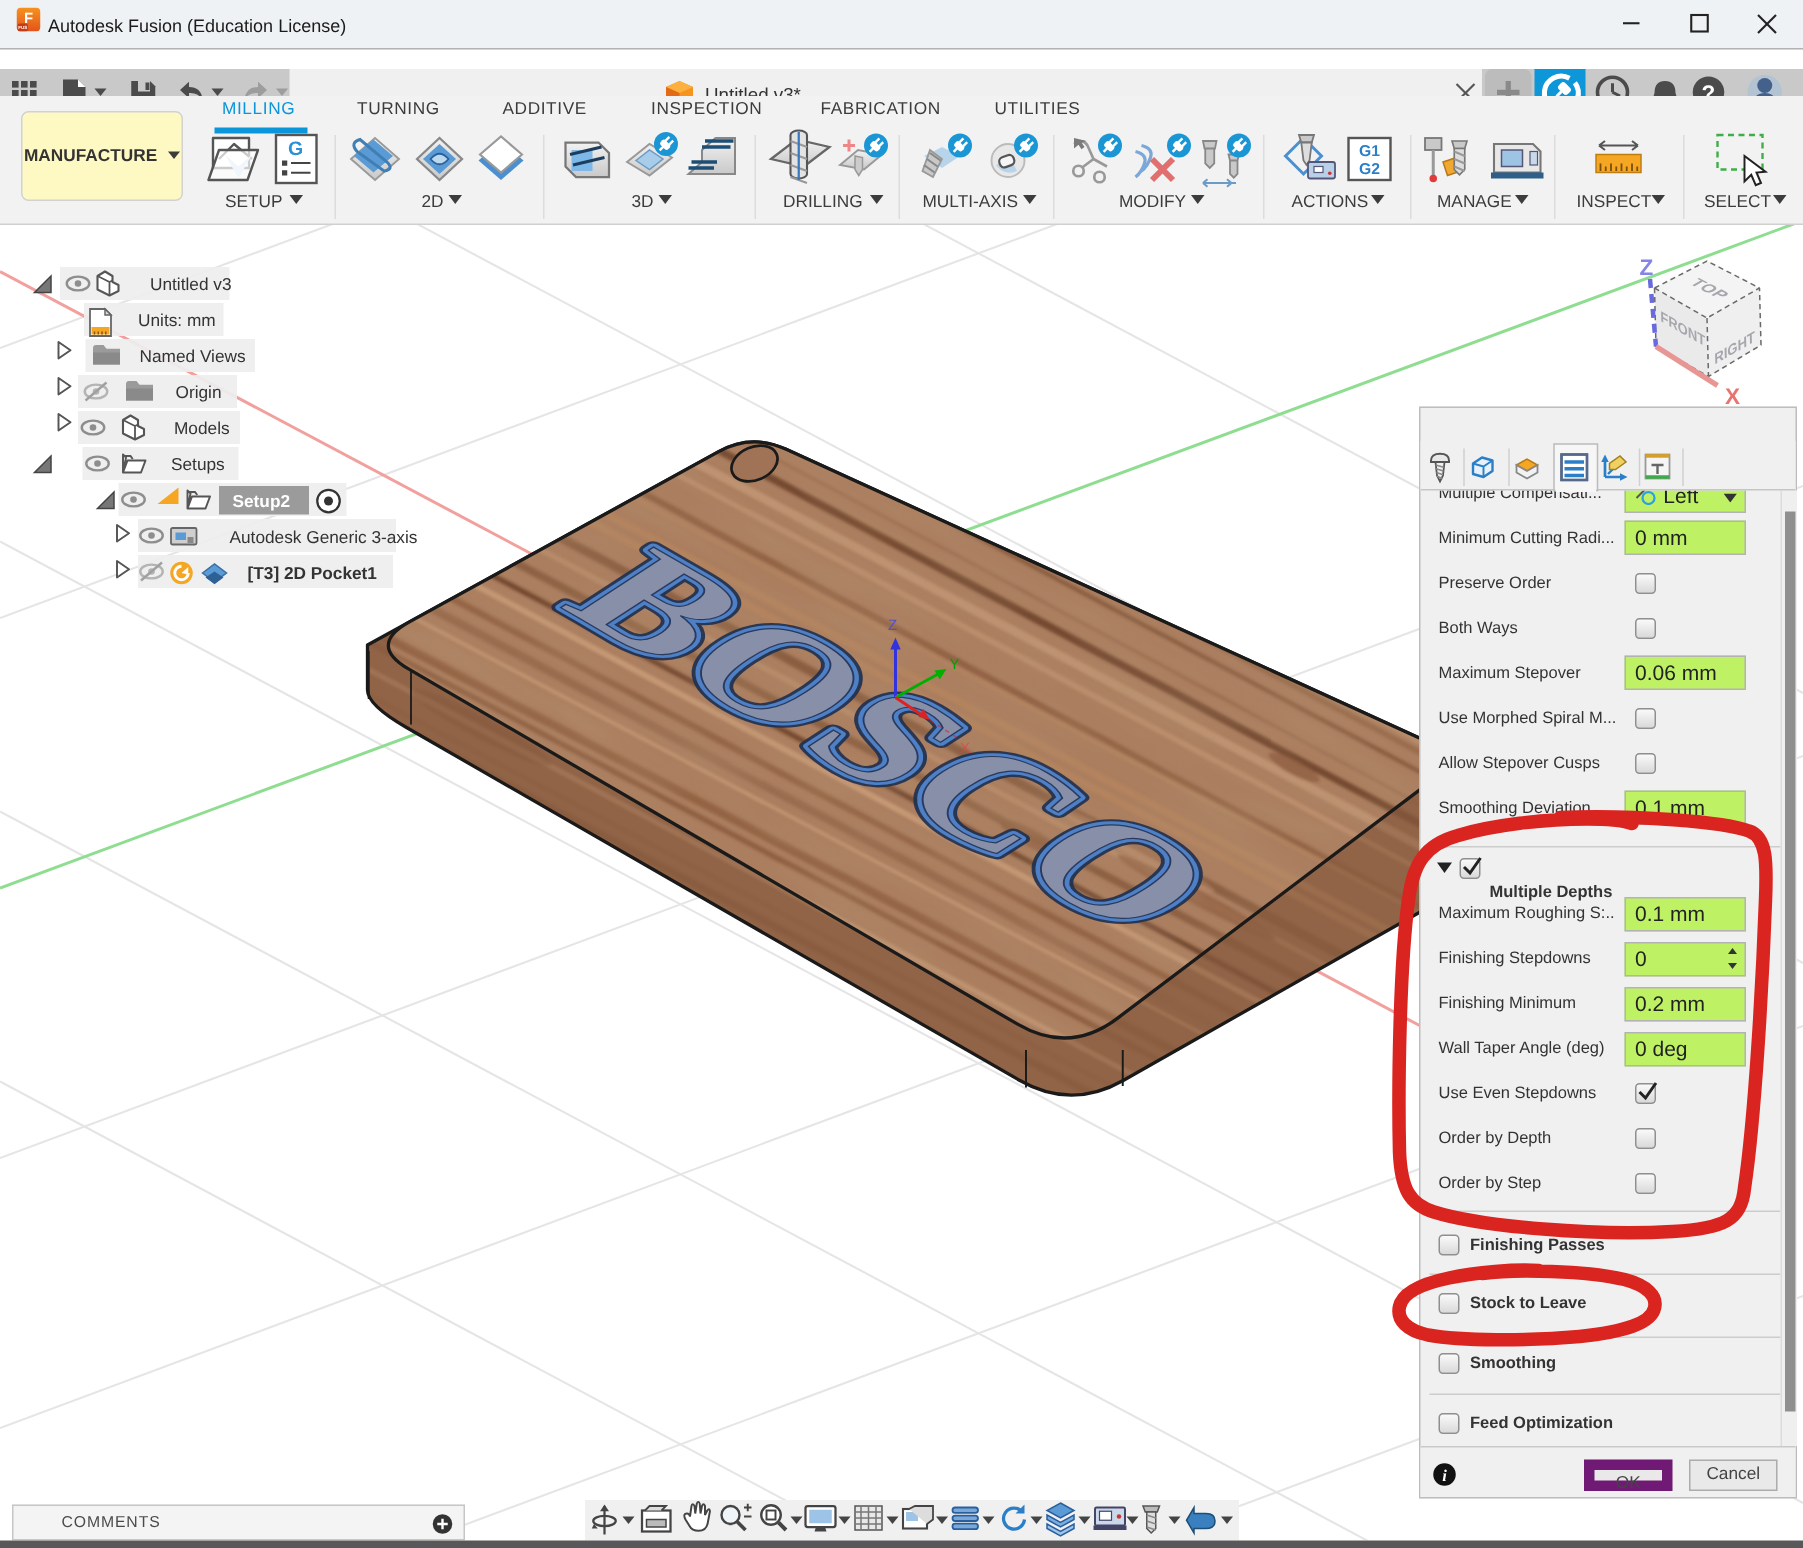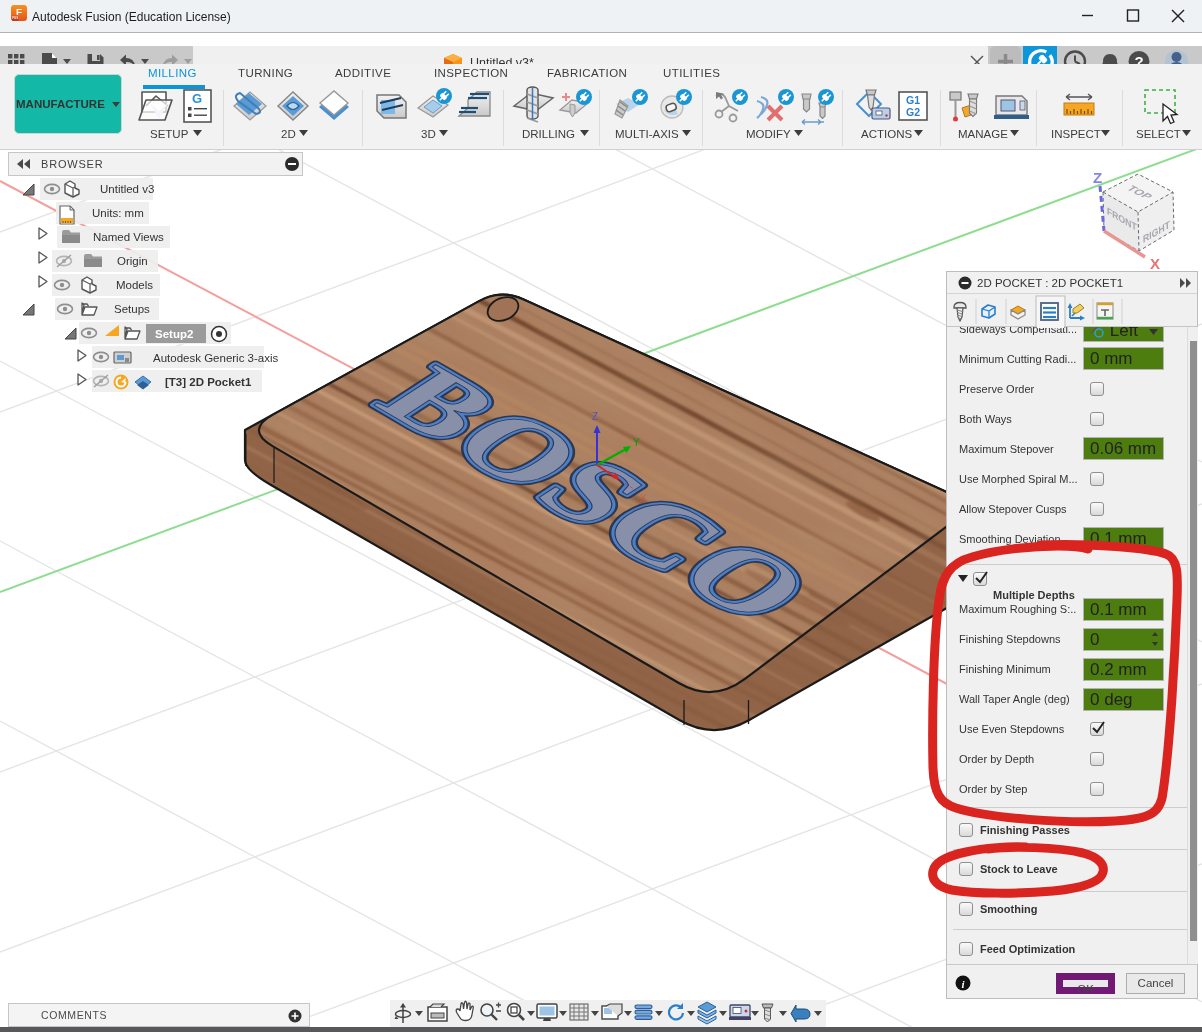--- a/index.html
+++ b/index.html
@@ -8,30 +8,30 @@
 #titlebar { left:0; top:0; width:1202px; height:33px; background:#eff2f5; border-bottom:1px solid #b2b2b2; }
 #titletext { left:32px; top:10px; font-size:12px; color:#1b1b1b; }
 #qbar { left:0; top:33px; width:1202px; height:31px; background:#c9c9c9;margin-top:13px; }
 #qbar-light { left:193px; top:0; width:795px; height:31px; background:#f0f0f1; }
 #plusbox { left:990px; top:0; width:31px; height:31px; background:#bcbcbc; border-radius:5px 5px 0 0; }
 #bluebox { left:1023px; top:0; width:34px; height:31px; background:#0d96d8; }
 #ribbon { left:0; top:64px; width:1202px; height:86px; background:#f2f2f3; border-bottom:1px solid #d0d0d0; }
 .rtab { position:absolute; top:3px; font-size:11.5px; color:#3c3c3c; letter-spacing:0.4px; }
 .rtab.act { color:#0a96d8; }
 #milline { left:143px; top:21px; width:62px; height:4px; background:#0a96d8; }
-#manu { left:14px; top:10px; width:108px; height:60px; background:#14b8a6; border:1px solid #d2d2d2; border-radius:5px; font-size:11.5px; font-weight:bold; color:#333; text-align:center; line-height:58px; }
+#manu { left:14px; top:10px; width:108px; height:60px; background:#fef9c3; border:1px solid #d2d2d2; border-radius:5px; font-size:11.5px; font-weight:bold; color:#333; text-align:center; line-height:58px; }
 .caret { display:inline-block; width:0; height:0; border-left:4px solid transparent; border-right:4px solid transparent; border-top:5px solid #3c3c3c; margin-left:4px; vertical-align:middle; }
 #canvas { left:0; top:150px; width:1202px; height:877px; background:#fff; overflow:hidden; }
 #statusstrip { left:0; top:1027px; width:1202px; height:5px; background:#58585a; }
 
 #bheader { left:8px; top:2px; width:295px; height:24px; background:#f2f2f3; border:1px solid #c6c6c6; }
 
 #dialog { left:946px; top:121px; width:252px; height:728px; background:#f0f0f1; border:1px solid #bdbdbd; }
 .dlabel { position:absolute; left:12px; font-size:11px; color:#333; }
-.dinput { position:absolute; left:136px; width:81px; height:23px; background:#4d7c0f; border:1px solid #b3b3b3; font-size:17px; color:#222; line-height:21px; padding-left:6px; }
+.dinput { position:absolute; left:136px; width:81px; height:23px; background:#bef264; border:1px solid #b3b3b3; font-size:14px; color:#222; line-height:21px; padding-left:6px; }
 .dcheck { position:absolute; left:143px; width:14px; height:14px; background:linear-gradient(180deg,#fafafa,#d9d9d9); border:1px solid #8f8f8f; border-radius:3px; }
 .dsep { position:absolute; left:6px; width:234px; height:1px; background:#ccc; }
 .dgroup { position:absolute; font-size:11px; font-weight:bold; color:#333; }
 #comments { left:8px; top:853px; width:302px; height:24px; background:#f4f4f5; border:1px solid #c6c6c6; font-size:10.5px; color:#4a4a4a; letter-spacing:0.6px; }
 #navbar { left:390px; top:850px; width:436px; height:27px; background:#f0f0f1; }
 </style>
 </head>
 <body>
 <div class="abs" id="titlebar">
   <svg class="abs" style="left:11px;top:5px;" width="16" height="16" viewBox="0 0 21 21">
@@ -522,31 +522,20 @@
       </g>
       <text transform="matrix(0.888,0.457,-0.87,0.497,1126,39)" font-size="11" font-weight="bold" fill="#a6a6ae" letter-spacing="0.5">TOP</text>
       <text transform="matrix(0.868,0.497,0.026,1,1107,64)" font-size="10" font-weight="bold" fill="#a6a6ae">FRONT</text>
       <text transform="matrix(0.868,-0.497,0.026,1,1143,93)" font-size="10" font-weight="bold" fill="#a6a6ae">RIGHT</text>
       <line x1="1100" y1="36" x2="1104" y2="81" stroke="#6a6ae0" stroke-width="3" stroke-dasharray="6 4"></line>
       <text x="1093" y="33" font-size="15" font-weight="bold" fill="#8585e8">Z</text>
       <line x1="1104" y1="81" x2="1145" y2="107" stroke="#e89694" stroke-width="3.5"></line>
       <text x="1150" y="119" font-size="15" font-weight="bold" fill="#e87472">X</text>
     </g>
   </svg>
-  <div class="abs" id="bheader">
-    <svg width="293" height="22">
-        <g fill="#4a4a4a">
-      <path d="M 14 6 l -6 5 l 6 5 Z"></path>
-          <path d="M 21 6 l -6 5 l 6 5 Z"></path>
-        </g>
-      <text x="32" y="15" font-size="11" fill="#3f3f3f" letter-spacing="0.8">BROWSER</text>
-      <circle cx="283" cy="11" r="7" fill="#2b2b2b"></circle>
-        <rect x="279" y="10" width="8" height="2" fill="#fff"></rect>
-    </svg>
-  </div>
   <svg class="abs" id="btree" style="left:0;top:28px;" width="330" height="250">
     <defs>
       <g id="eye">
           <ellipse cx="8" cy="5" rx="7.5" ry="4.6" fill="none" stroke="#8e8e8e" stroke-width="1.6"></ellipse>
           <circle cx="8" cy="5" r="2.2" fill="#8e8e8e"></circle>
         </g>
       <g id="xeye">
           <ellipse cx="8" cy="5" rx="7.5" ry="4.6" fill="none" stroke="#b4b4b4" stroke-width="1.6"></ellipse>
           <circle cx="8" cy="5" r="2.2" fill="#b4b4b4"></circle>
           <line x1="1" y1="11" x2="15" y2="-1" stroke="#a0a0a0" stroke-width="1.6"></line>
@@ -629,21 +618,21 @@
       <text x="117" y="87">Origin</text>
       <text x="116" y="111">Models</text>
       <text x="114" y="135">Setups</text>
       <text x="155" y="160" fill="#fff" font-weight="bold">Setup2</text>
       <text x="153" y="184">Autodesk Generic 3-axis</text>
       <text x="165" y="208" font-weight="bold">[T3] 2D Pocket1</text>
     </g>
   </svg>
   <div class="abs" id="dialog">
 
-    <div class="dlabel" style="top:51px;">Sideways Compensati...</div>
+    <div class="dlabel" style="top:51px;">Multiple Compensati...</div>
     <div class="dinput" style="top:47px;">
       <svg width="15" height="14" style="vertical-align:-2px;">
           <line x1="1" y1="9" x2="10" y2="0" stroke="#555" stroke-width="1.3"></line>
           <circle cx="9" cy="9" r="4" fill="none" stroke="#2e9fe0" stroke-width="1.5"></circle>
         </svg>
       Left
       <svg width="9" height="6" style="position:absolute;right:5px;top:9px;">
           <path d="M 0 0 L 9 0 L 4.5 6 Z" fill="#333"></path>
         </svg>
     </div>
@@ -709,31 +698,20 @@
     <div class="abs" style="left:243px;top:69px;width:7px;height:600px;background:#8f8f8f;"></div>
 
     <div class="abs" style="left:0;top:692px;width:250px;height:34px;background:#f0f0f1;border-top:1px solid #c9c9c9;"></div>
     <svg class="abs" style="left:8px;top:703px;" width="16" height="16">
         <circle cx="8" cy="8" r="7.5" fill="#111"></circle>
         <text x="8" y="12.5" text-anchor="middle" font-size="11" font-weight="bold" font-family="Liberation Serif" fill="#fff" font-style="italic">i</text>
       </svg>
     <div class="abs" style="left:109px;top:701px;width:59px;height:21px;background:#e9e9ea;border:7px solid #701a75;font-size:11.5px;color:#444;text-align:center;line-height:19px;">OK</div>
     <div class="abs" style="left:179px;top:701px;width:59px;height:21px;background:#e9e9ea;border:1px solid #acacac;font-size:11.5px;color:#444;text-align:center;line-height:19px;">Cancel</div>
 
-    <div class="abs" style="left:0;top:0;width:250px;height:22px;background:#f1f1f2;border-bottom:1px solid #d5d5d5;">
-      <svg width="250" height="22">
-        <circle cx="18" cy="11" r="6.5" fill="#2b2b2b"></circle>
-          <rect x="14.5" y="10" width="7" height="2" fill="#fff"></rect>
-        <text x="30" y="15" font-size="11.5" fill="#333">2D POCKET : 2D POCKET1</text>
-        <g fill="#4a4a4a">
-            <path d="M 233 6 l 5 5 l -5 5 Z"></path>
-            <path d="M 239 6 l 5 5 l -5 5 Z"></path>
-          </g>
-      </svg>
-    </div>
 
     <div class="abs" style="left:0;top:22px;width:250px;height:33px;background:#f0f0f1;">
       <svg width="250" height="34">
         <line x1="0" y1="32.5" x2="250" y2="32.5" stroke="#c5c5c5" stroke-width="1"></line>
         <rect x="89" y="2" width="29" height="31" fill="#f6f6f7" stroke="#bbb" stroke-width="1"></rect>
         <rect x="90" y="31" width="27" height="3" fill="#f6f6f7"></rect>
         <g stroke="#d0d0d0" stroke-width="1">
             <line x1="29" y1="5" x2="29" y2="30"></line>
             <line x1="59" y1="5" x2="59" y2="30"></line>
             <line x1="146" y1="5" x2="146" y2="30"></line>

